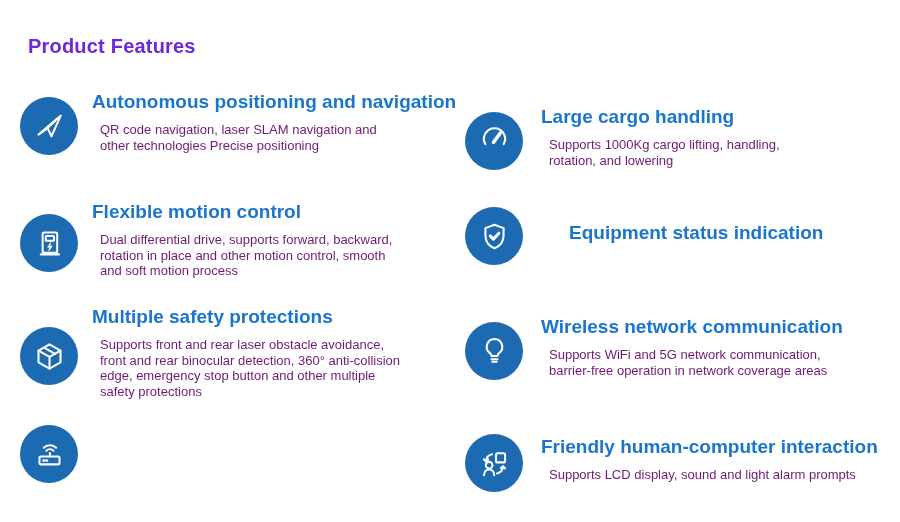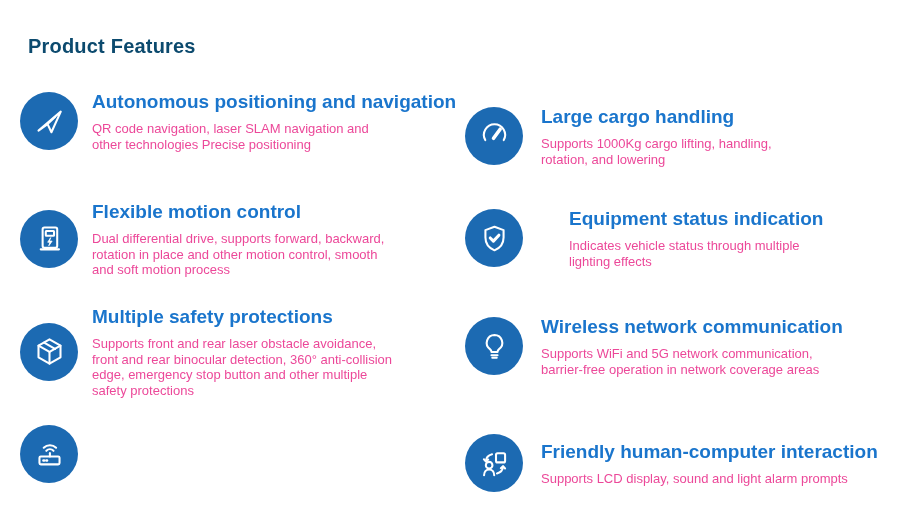--- a/index.html
+++ b/index.html
@@ -6,21 +6,21 @@
   body{
     width:900px;height:522px;
     background:#ffffff;
     font-family:"Liberation Sans",sans-serif;
     position:relative;
     overflow:hidden;
   }
   .page-title{
     position:absolute;left:28px;top:34px;margin:0;
     font-size:20px;line-height:24px;font-weight:700;
-    color:#0c4a6e;letter-spacing:.2px;
+    color:#6d28d9;letter-spacing:.2px;
   }
   .feature{
     position:absolute;
     display:flex;align-items:center;
   }
   .fl{left:20px;gap:14px;}
   .fr{left:465px;gap:18px;}
   .f1{top:90px;justify-content:space-between;}  .f2{top:200px;} .f3{top:305px;} .f4{top:425px;}
   .f5{top:105px;}  .f6{top:207px;gap:46px;} .f7{top:315px;} .f8{top:434px;}
   .icon-circle{
@@ -30,23 +30,23 @@
     display:flex;align-items:center;justify-content:center;
   }
   .icon-circle svg{width:33px;height:33px;display:block;}
   .ftext{display:block;}
   .fhead{
     margin:0 0 7px 0;
     font-size:19px;line-height:24px;font-weight:600;
     color:#1a75cc;
   }
   .fdesc{
-    margin:0;
+    margin:8px;
     font-size:13px;line-height:15.5px;
-    color:#ec4899;
+    color:#701a75;
     white-space:pre-line;
   }
 </style>
 </head>
 <body>
 
 <h1 class="page-title">Product Features</h1>
 
 <div class="feature fl f1">
   <div class="icon-circle">
@@ -126,22 +126,20 @@
 
 <div class="feature fr f6">
   <div class="icon-circle">
     <svg viewBox="0 0 24 24" fill="none" stroke="#fff" stroke-width="1.5" stroke-linejoin="round" stroke-linecap="round">
       <path d="M12 3.4 L18.6 5.9 L18.6 11.2 C18.6 15.8 15.9 18.9 12 20.6 C8.1 18.9 5.4 15.8 5.4 11.2 L5.4 5.9 Z"></path>
       <path d="M8.9 11.6 L11.2 13.9 L15.2 9.6" stroke-width="2.2"></path>
     </svg>
   </div>
   <div class="ftext">
     <h2 class="fhead">Equipment status indication</h2>
-    <p class="fdesc">Indicates vehicle status through multiple
-lighting effects</p>
   </div>
 </div>
 
 <div class="feature fr f7">
   <div class="icon-circle">
     <svg viewBox="0 0 24 24" fill="none" stroke="#fff" stroke-width="1.5" stroke-linejoin="round" stroke-linecap="round">
       <path d="M12 3.6 a5.7 5.7 0 0 1 3.3 10.3 c-.8.6-1.1 1.1-1.1 2.1 l-4.4 0 c0-1-.3-1.5-1.1-2.1 A5.7 5.7 0 0 1 12 3.6 Z"></path>
       <path d="M9.8 18.3 L14.2 18.3"></path>
       <path d="M10.4 20.2 L13.6 20.2"></path>
     </svg>

